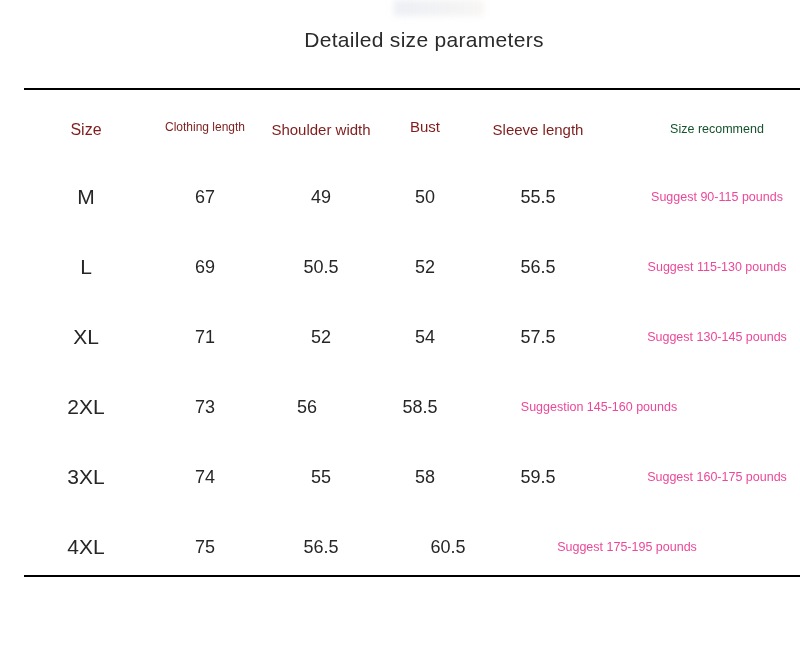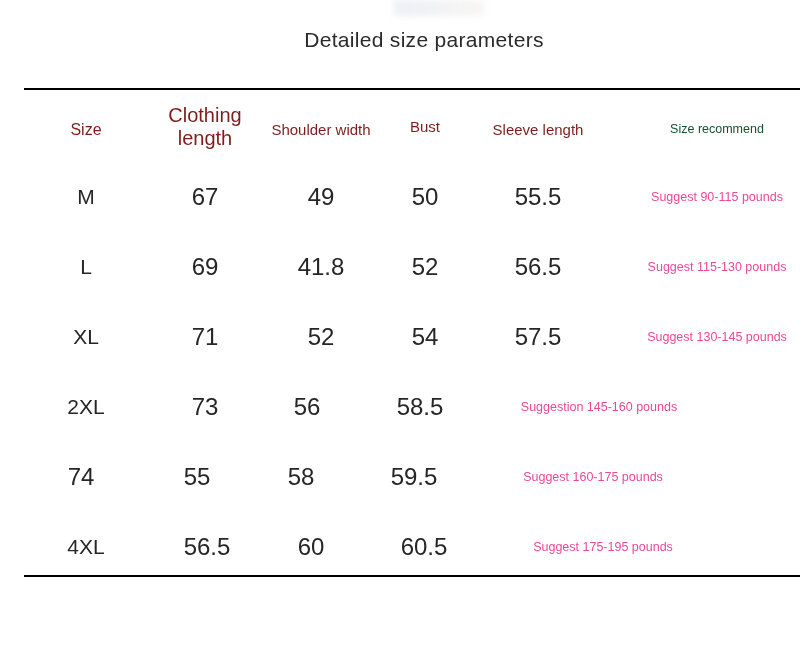--- a/index.html
+++ b/index.html
@@ -73,21 +73,21 @@
   
   .header-row .cell {
     font-size: 15px;
     color: #7f1d1d;
   }
   .header-row .c-size {
     font-size: 16px;
     padding-top: 8px;
   }
   .header-row .c-length {
-    font-size: 20px;
+    font-size: 12px;
     padding-top: 2px;
   }
   .header-row .c-shoulder {
     font-size: 15px;
     padding-top: 6px;
   }
   .header-row .c-bust {
     font-size: 15px;
     padding-top: 0px;
   }
@@ -95,21 +95,21 @@
     font-size: 15px;
     padding-top: 6px;
   }
   .header-row .c-recommend {
     font-size: 12.5px;
     color: #14532d;
     padding-top: 6px;
   }
 
   .data-row .cell {
-    font-size: 24px;
+    font-size: 18px;
     color: #262626;
   }
   .data-row .c-size { font-size: 21px; }
   .data-row .c-recommend {
     font-size: 12.5px;
     color: #ec4899;
   }
 
   
   .wash {
@@ -150,21 +150,21 @@
       <div class="cell c-length">67</div>
       <div class="cell c-shoulder">49</div>
       <div class="cell c-bust">50</div>
       <div class="cell c-sleeve">55.5</div>
       <div class="cell c-recommend">Suggest 90-115 pounds</div>
     </div>
 
     <div class="row data-row">
       <div class="cell c-size">L</div>
       <div class="cell c-length">69</div>
-      <div class="cell c-shoulder">41.8</div>
+      <div class="cell c-shoulder">50.5</div>
       <div class="cell c-bust">52</div>
       <div class="cell c-sleeve">56.5</div>
       <div class="cell c-recommend">Suggest 115-130 pounds</div>
     </div>
 
     <div class="row data-row">
       <div class="cell c-size">XL</div>
       <div class="cell c-length">71</div>
       <div class="cell c-shoulder">52</div>
       <div class="cell c-bust">54</div>
@@ -174,31 +174,32 @@
 
     <div class="row data-row">
       <div class="cell c-size">2XL</div>
       <div class="cell c-length">73</div>
       <div class="cell c-bust">56</div>
       <div class="cell c-sleeve">58.5</div>
       <div class="cell c-recommend">Suggestion 145-160 pounds</div>
     </div>
 
     <div class="row data-row">
+      <div class="cell c-size">3XL</div>
       <div class="cell c-length">74</div>
       <div class="cell c-shoulder">55</div>
       <div class="cell c-bust">58</div>
       <div class="cell c-sleeve">59.5</div>
       <div class="cell c-recommend">Suggest 160-175 pounds</div>
     </div>
 
     <div class="row data-row">
       <div class="cell c-size">4XL</div>
+      <div class="cell c-length">75</div>
       <div class="cell c-shoulder">56.5</div>
-      <div class="cell c-bust">60</div>
       <div class="cell c-sleeve">60.5</div>
       <div class="cell c-recommend">Suggest 175-195 pounds</div>
     </div>
 
   </div>
 
   <div class="rule rule-bottom"></div>
 
 </div>
 

